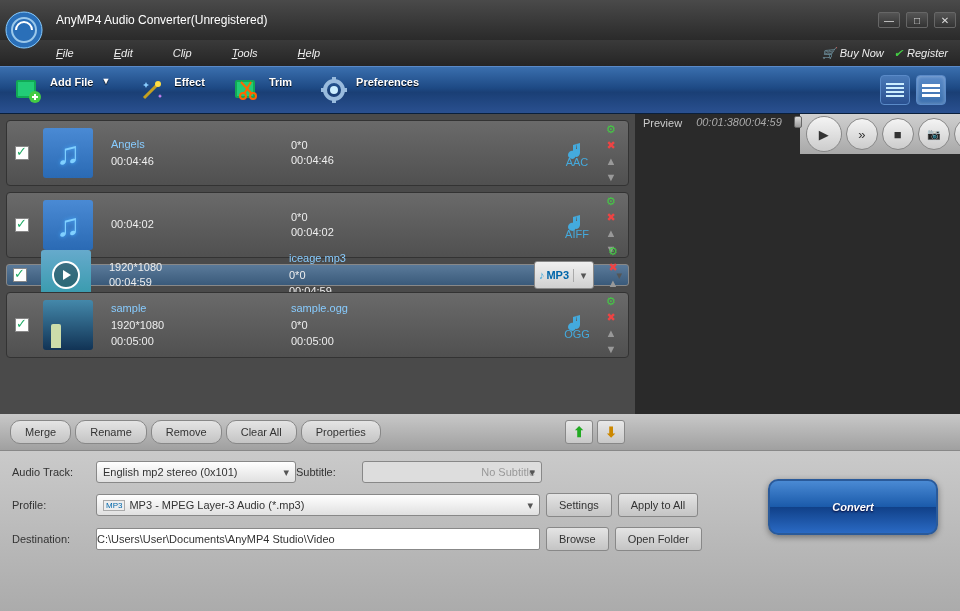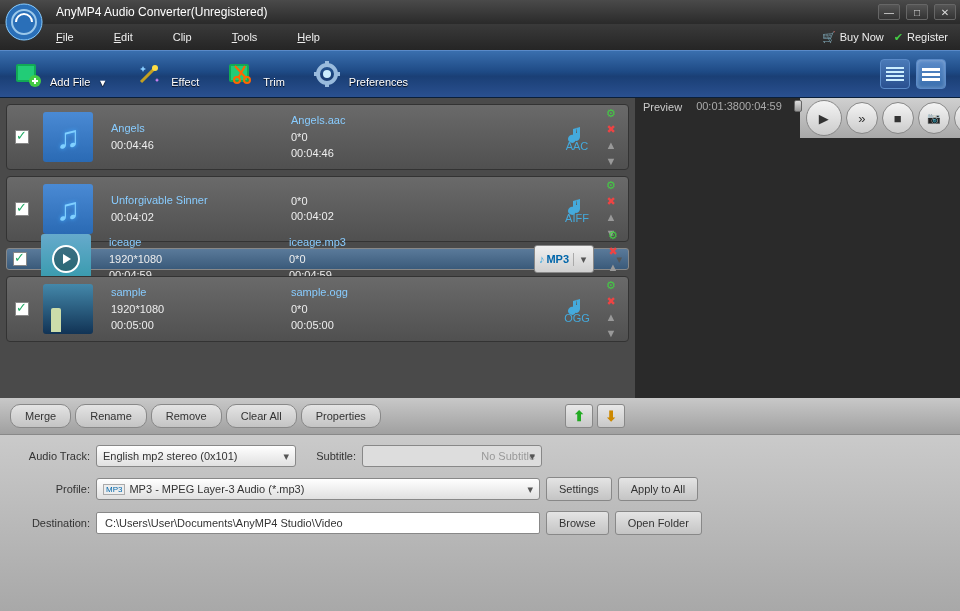--- a/index.html
+++ b/index.html
@@ -1,34 +1,34 @@
 <!DOCTYPE html>
 <html><head>
 <meta charset="utf-8">
 <style>
 * { margin:0; padding:0; box-sizing:border-box; font-family:Tahoma,Arial,sans-serif; font-size:11px; }
 body { width:960px; height:611px; background:linear-gradient(#b8b8b8,#9a9a9a); overflow:hidden; position:relative; }
 
 
-.titlebar { height:24px; background:linear-gradient(#4a4a4a,#2a2a2a); display:flex; align-items:center; color:#fff; padding:0 4px; }
+.titlebar { height:40px; background:linear-gradient(#4a4a4a,#2a2a2a); display:flex; align-items:center; color:#fff; padding:0 4px; }
 .titlebar .logo { width:40px; height:40px; margin-right:6px; position:relative; top:10px; }
 .titlebar .title { font-size:12px; flex:1; margin-left:6px; }
 .winbtns { display:flex; gap:6px; }
 .winbtn { width:22px; height:16px; background:linear-gradient(#555,#333); border:1px solid #666; border-radius:2px; display:flex; align-items:center; justify-content:center; color:#ddd; font-size:10px; cursor:pointer; }
 
 
-.menubar { height:26px; background:linear-gradient(#3a3a3a,#252525); display:flex; align-items:center; color:#eee; padding-left:56px; }
+.menubar { height:26px; background:linear-gradient(#3a3a3a,#252525); display:flex; align-items:center; color:#eee; padding-left:56px;font-style:italic; }
 .menubar .menu { margin-right:40px; cursor:pointer; }
 .menubar .menu u { text-decoration:underline; }
 .rightmenu { margin-left:auto; display:flex; gap:10px; padding-right:12px; }
 .rightmenu .rmi { display:flex; align-items:center; gap:4px; cursor:pointer; }
 
 
 .toolbar { height:48px; background:linear-gradient(#3a6fae,#1e4a85 45%,#1a3f75 55%,#2a5090); border-top:1px solid #5a8ac8; border-bottom:1px solid #0a1f3a; display:flex; align-items:center; color:#fff; padding:0 14px; }
-.tbtn { display:flex; align-items:flex-end; gap:8px; margin-right:28px; cursor:pointer; font-size:13px; font-weight:normal; text-shadow:0 1px 1px #000; }
+.tbtn { display:flex; align-items:flex-start; gap:8px; margin-right:28px; cursor:pointer; font-size:13px; font-weight:bold; text-shadow:0 1px 1px #000; }
 .tbtn .ticon { width:28px; height:28px; position:relative; }
 .viewbtns { margin-left:auto; display:flex; gap:6px; }
 .vbtn { width:30px; height:30px; background:linear-gradient(#4a7ab8,#2a5090); border:1px solid #5a8ac8; border-radius:4px; display:flex; align-items:center; justify-content:center; cursor:pointer; }
 .vbtn.active { background:linear-gradient(#5a8ac8,#3a6fae); box-shadow:inset 0 0 4px #fff5; }
 
 
 .main { display:flex; height:300px; }
 .filelist { flex:1; background:#4a4a4a; padding:6px; overflow:hidden; }
 .item { height:66px; margin-bottom:6px; background:linear-gradient(#6a6a6a,#505050); border:1px solid #333; border-radius:4px; display:flex; align-items:center; padding:0 8px; position:relative; }
 .item.sel { background:linear-gradient(#5a7a9a,#3a5a7a); }
@@ -48,43 +48,43 @@
 .profdrop .pl { flex:1; display:flex; align-items:center; justify-content:center; color:#06a; font-weight:bold; font-size:9px; }
 .profdrop .pd { width:20px; border-left:1px solid #aaa; display:flex; align-items:center; justify-content:center; color:#555; }
 .rowctrls { width:18px; margin-left:10px; display:flex; flex-direction:column; align-items:center; gap:2px; }
 .rc { width:14px; height:14px; font-size:11px; display:flex; align-items:center; justify-content:center; cursor:pointer; }
 .green { color:#4c4; } .red { color:#e44; } .gray { color:#999; }
 
 
 .preview { width:325px; background:#2a2a2a; display:flex; flex-direction:row; }
 .pvlabel { height:20px; color:#ccc; padding:3px 8px; font-size:11px; }
 .pvscreen { flex:1; background:linear-gradient(#3a7a8a,#5a9a9a 40%,#3a6a5a); position:relative; overflow:hidden; display:flex; align-items:center; justify-content:center; }
-.pvtimes { height:16px; display:flex; justify-content:space-between; color:#aaa; padding:2px 6px; font-size:10px; }
+.pvtimes { height:16px; display:flex; justify-content:space-between; color:#aaa; padding:2px 6px; font-size:10px;font-style:italic; }
 .pvslider { height:12px; position:relative; margin:2px 6px; }
 .pvtrack { position:absolute; top:4px; left:0; right:0; height:4px; background:linear-gradient(#2a5a9a,#1a3a6a); border-radius:2px; }
 .pvhandle { position:absolute; top:0; width:8px; height:12px; background:linear-gradient(#ddd,#999); border:1px solid #666; border-radius:2px; }
 .pvctrls { height:40px; background:linear-gradient(#d0d0d0,#a8a8a8); display:flex; align-items:center; gap:4px; padding:0 6px; }
 .pvb { width:32px; height:32px; border-radius:50%; background:linear-gradient(#f4f4f4,#ccc); border:1px solid #888; display:flex; align-items:center; justify-content:center; cursor:pointer; color:#333; font-size:13px; }
 .pvb.big { width:36px; height:36px; }
 .volslider { flex:1; height:6px; background:#888; border-radius:3px; position:relative; margin:0 4px; }
 .volh { position:absolute; top:-3px; width:8px; height:12px; background:linear-gradient(#ddd,#999); border-radius:2px; border:1px solid #666; }
 
 
 .listbar { height:36px; background:linear-gradient(#c8c8c8,#a0a0a0); display:flex; align-items:center; padding:0 10px; gap:4px; }
 .lbtn { height:24px; padding:0 14px; background:linear-gradient(#e4e4e4,#c4c4c4); border:1px solid #888; border-radius:10px; color:#333; display:flex; align-items:center; cursor:pointer; }
 .arrbtn { width:28px; height:24px; background:linear-gradient(#e8e8e8,#c8c8c8); border:1px solid #888; border-radius:3px; display:flex; align-items:center; justify-content:center; cursor:pointer; font-size:14px; font-weight:bold; }
 
 
 .bottom { background:linear-gradient(#cacaca,#a8a8a8); border-top:1px solid #888; padding:10px 12px; position:relative; height:177px; }
 .frow { display:flex; align-items:center; margin-bottom:10px; }
-.flabel { width:78px; text-align:right; color:#333; margin-right:6px; }
+.flabel { width:78px; color:#333; margin-right:6px; }
 .sel { height:22px; background:linear-gradient(#fff,#e0e0e0); border:1px solid #888; border-radius:3px; display:flex; align-items:center; padding:0 6px; color:#333; position:relative; }
 .sel::after { content:"▾"; position:absolute; right:6px; color:#555; }
 .sel.disabled { color:#999; background:#ddd;justify-content:flex-end; }
-.txt { height:22px; background:#fff; border:1px solid #888; border-radius:2px; padding:0 8px; color:#333; display:flex; align-items:center; }
+.txt { height:22px; background:#fff; border:1px solid #888; border-radius:2px; padding:0 0; color:#333; display:flex; align-items:center; }
 .sbtn { height:24px; padding:0 12px; background:linear-gradient(#e4e4e4,#c4c4c4); border:1px solid #888; border-radius:3px; color:#333; display:flex; align-items:center; cursor:pointer; margin-left:6px; }
 
 .convert { position:absolute; right:22px; top:28px; width:170px; height:56px; background:linear-gradient(#4a8ad4,#1a5aaa 50%,#104088 50%,#2a6ac4); border:2px solid #2a5a9a; border-radius:10px; display:flex; align-items:center; justify-content:center; color:#fff; font-size:22px; font-weight:bold; font-style:italic; text-shadow:0 1px 2px #003; cursor:pointer; box-shadow:0 2px 6px #0006; }
 
 
 .icosvg { width:100%; height:100%; }
 </style>
 </head>
 <body>
 
@@ -194,21 +194,20 @@
     <div class="item">
       <div class="chk"></div>
       <div class="thumb">
           <span class="note">♫</span>
         </div>
       <div class="filemeta">
         <div class="name">Angels</div>
         <div>00:04:46</div>
       </div>
       <div class="outmeta">
-        <div class="oname">Angels.aac</div>
         <div>0*0</div>
         <div>00:04:46</div>
       </div>
       <div class="fmticon">
           <svg width="30" height="28">
             <path d="M14 4v12a4 4 0 1 1-3-4V6l7-2v10a4 4 0 1 1-3-4" fill="#4ad"></path>
             <text x="15" y="27" font-size="7" fill="#4ad" text-anchor="middle">AAC</text>
           </svg>
         </div>
       <div class="rowctrls">
@@ -218,21 +217,20 @@
         <div class="rc gray">▼</div>
       </div>
     </div>
 
     <div class="item">
       <div class="chk"></div>
       <div class="thumb">
           <span class="note">♫</span>
         </div>
       <div class="filemeta">
-        <div class="name">Unforgivable Sinner</div>
         <div>00:04:02</div>
       </div>
       <div class="outmeta">
         <div>0*0</div>
         <div>00:04:02</div>
       </div>
       <div class="fmticon">
           <svg width="30" height="28">
             <path d="M14 4v12a4 4 0 1 1-3-4V6l7-2v10a4 4 0 1 1-3-4" fill="#4ad"></path>
             <text x="15" y="27" font-size="7" fill="#4ad" text-anchor="middle">AIFF</text>
@@ -245,21 +243,20 @@
         <div class="rc gray">▼</div>
       </div>
     </div>
 
     <div class="item sel">
       <div class="chk"></div>
       <div class="thumb vid" style="background:linear-gradient(#6ac,#39a)">
           <div class="playcircle"></div>
         </div>
       <div class="filemeta">
-        <div class="name">iceage</div>
         <div>1920*1080</div>
         <div>00:04:59</div>
       </div>
       <div class="outmeta">
         <div class="oname">iceage.mp3</div>
         <div>0*0</div>
         <div>00:04:59</div>
       </div>
       <div class="profdrop">
         <div class="pl">
@@ -391,13 +388,16 @@
     <div class="sbtn">Apply to All</div>
   </div>
   <div class="frow">
     <div class="flabel">Destination:</div>
     <div class="txt" style="width:444px">
         <span>C:\Users\User\Documents\AnyMP4 Studio\Video</span>
       </div>
     <div class="sbtn">Browse</div>
     <div class="sbtn">Open Folder</div>
   </div>
+  <div class="convert">
+      <span>Convert</span>
+    </div>
 </div>
 
 </body></html>

